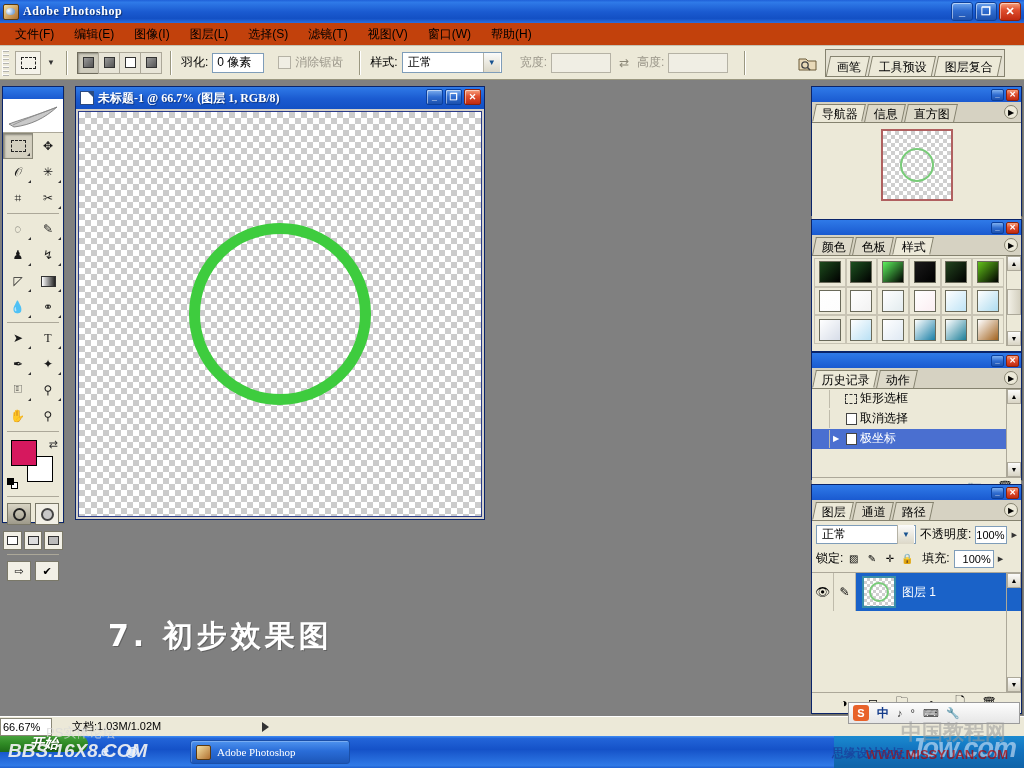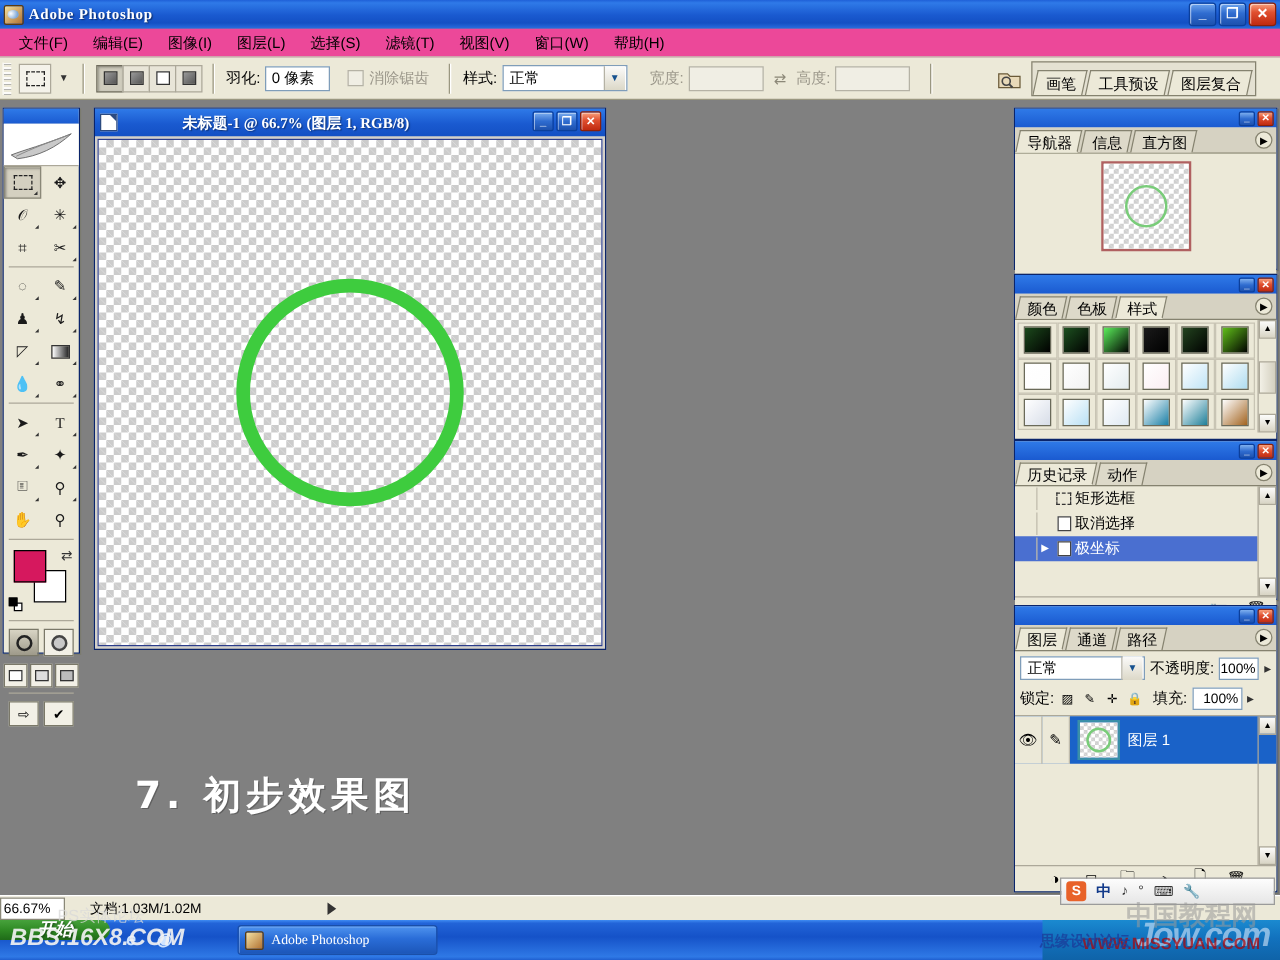--- a/index.html
+++ b/index.html
@@ -42,21 +42,21 @@
     color: #fff; font-size: 11px; font-weight: bold;
     background: linear-gradient(to bottom,#6fa6ee,#2f6cd0 45%,#1d51ae);
     box-shadow: inset 1px 1px 0 rgba(255,255,255,.5);
   }
   .wbtn.close { background: linear-gradient(to bottom,#f8a27e,#e05030 40%,#c02a10); border-color:#8c2008; }
   .wbtn .glyph { line-height: 1; }
 
   
   .menubar {
     position: absolute; left: 0; top: 23px; width: 1024px; height: 23px;
-    background: #ec4899; border-bottom: 1px solid #c5c2b2;
+    background: #c2410c; border-bottom: 1px solid #c5c2b2;
     display: flex; align-items: center; padding-left: 6px; gap: 2px;
   }
   .menuitem { padding: 2px 9px; font-size: 12px; color: #000; white-space: nowrap;
               font-family: "Liberation Sans", sans-serif; }
 
   
   .optionsbar {
     position: absolute; left: 0; top: 46px; width: 1024px; height: 34px;
     background: #ece9d8;
     border-bottom: 1px solid #9a9780;
@@ -159,21 +159,21 @@
   .doc-tb {
     height: 22px;
     background: linear-gradient(to bottom,#2f7ae8 0%,#1a5ad0 55%,#1350c4 100%);
     display: flex; align-items: center; padding-left: 4px; position: relative;
   }
   .doc-ico { width: 14px; height: 14px; margin-right: 4px; background: #fff;
              border: 1px solid #2b4a80; position: relative; }
   .doc-ico:after { content:""; position:absolute; right:0; top:0; border-left:5px solid transparent;
                    border-top:5px solid #2b4a80; }
   .doc-title { color: #fff; font-size: 12px; font-weight: bold;
-               font-family: "Liberation Serif", serif; text-shadow: 1px 1px 1px rgba(0,0,0,.4); margin-left: 48px; }
+               font-family: "Liberation Serif", serif; text-shadow: 1px 1px 1px rgba(0,0,0,.4); }
   .doc-btns { position: absolute; right: 3px; top: 2px; display: flex; gap: 2px; }
   .doc-btn { width: 17px; height: 16px; border: 1px solid #0b3f9c; border-radius: 2px;
              background: linear-gradient(to bottom,#7fb0ef,#2f6cd0 50%,#1d51ae);
              color: #fff; font-size: 9px; font-weight: bold;
              display: flex; align-items: center; justify-content: center;
              box-shadow: inset 1px 1px 0 rgba(255,255,255,.5); }
   .doc-btn.close { background: linear-gradient(to bottom,#f8a27e,#e05030 45%,#c02a10); border-color: #8c2008; }
   .canvas-wrap { position: absolute; left: 2px; top: 24px; right: 2px; bottom: 2px;
                  border: 1px solid #2b3c8a; overflow: hidden; background: #fff; }
   .checker {

